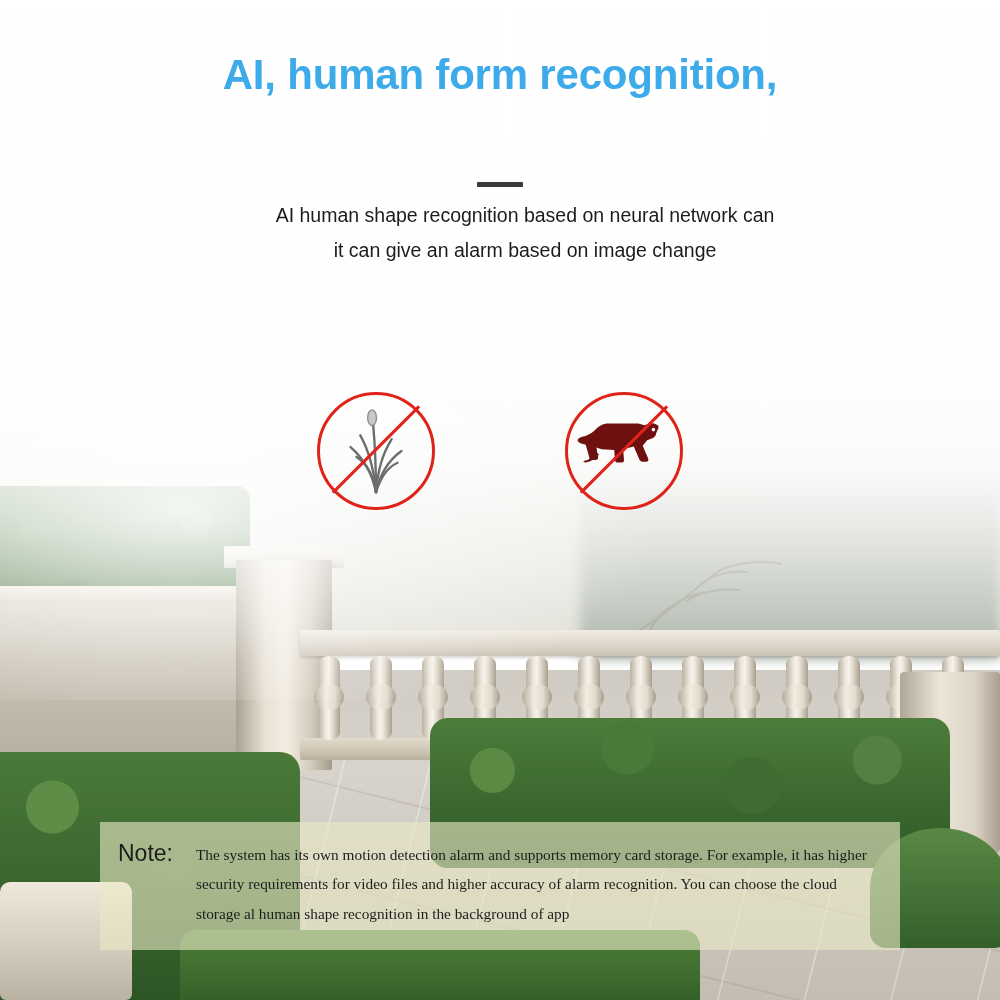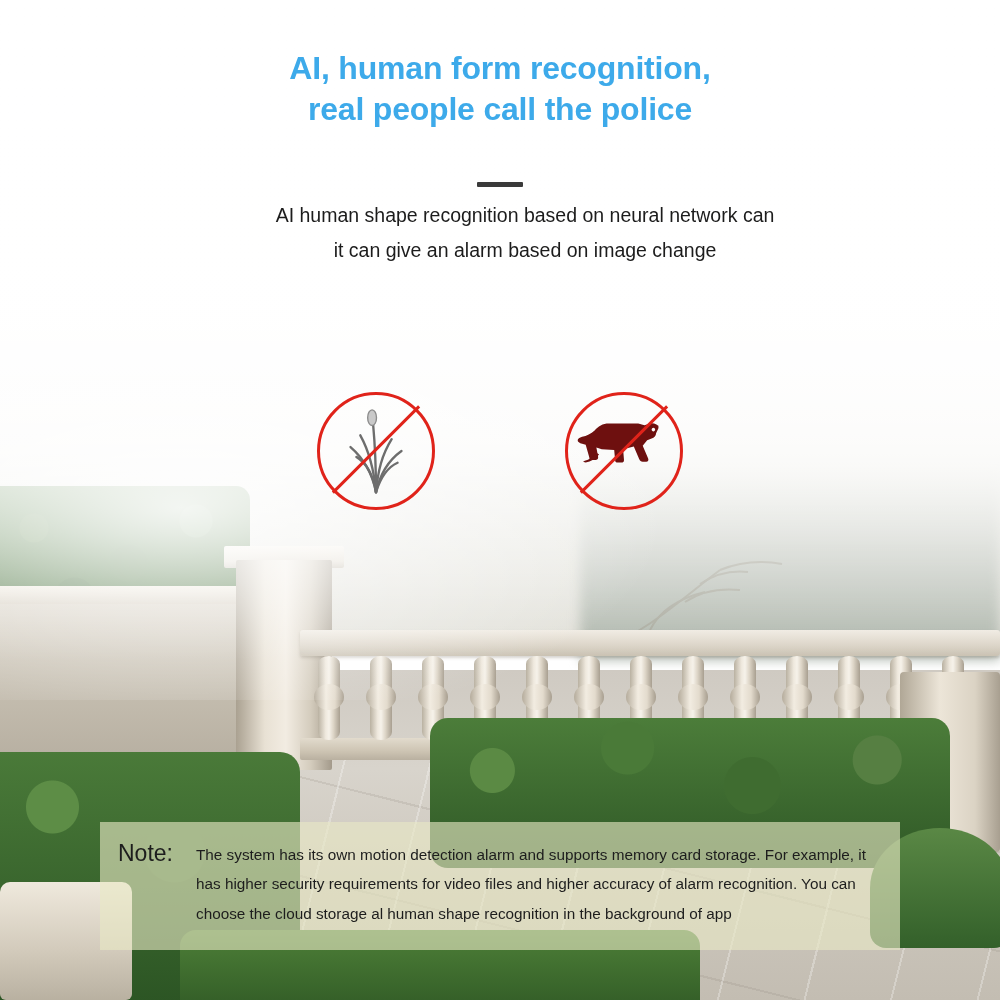--- a/index.html
+++ b/index.html
@@ -182,21 +182,21 @@
     position: absolute; left: 0; top: 380px; width: 1000px; height: 320px;
     background: radial-gradient(ellipse 70% 100% at 18% 40%, rgba(255,255,255,0.85) 0%, rgba(255,255,255,0) 70%);
   }
 
   
   .headline {
     position: absolute;
     left: 0; top: 48px; width: 1000px;
     text-align: center;
     color: #3daaea;
-    font-size: 32px;
+    font-size: 42px;
     font-weight: bold;
     line-height: 1.28;
     letter-spacing: -0.2px;
   }
   .divider {
     position: absolute;
     left: 50%; top: 182px;
     width: 46px; height: 5px;
     margin-left: -23px;
     background: #3a3a3a;
@@ -259,20 +259,21 @@
     line-height: 1.2;
     margin-right: 19px;
   }
   .note-body {
     font-size: 15.3px;
     color: #1d1d1d;
     line-height: 1.92;
     text-align: left;
     padding-left: 78px;
     text-indent: 0;
+    font-family: Liberation Serif, serif;
   }
 </style>
 </head>
 <body>
 
 <div class="poster">
 
   <div class="photo">
     <div class="photo-sky"></div>
     <div class="photo-hill"></div>
@@ -323,21 +324,20 @@
     <div class="hedge hedge-bottom-mid"></div>
     <div class="planter"></div>
     <div class="bush-far-right"></div>
 
     <div class="haze"></div>
     <div class="haze-sides"></div>
   </div>
 
   <div class="headline">
     <div>AI, human form recognition,</div>
-    <div>real people call the police</div>
   </div>
 
   <div class="divider"></div>
 
   <div class="subcopy">
     <div>AI human shape recognition based on neural network can</div>
     <div>it can give an alarm based on image change</div>
   </div>
 
   <div class="badges">

